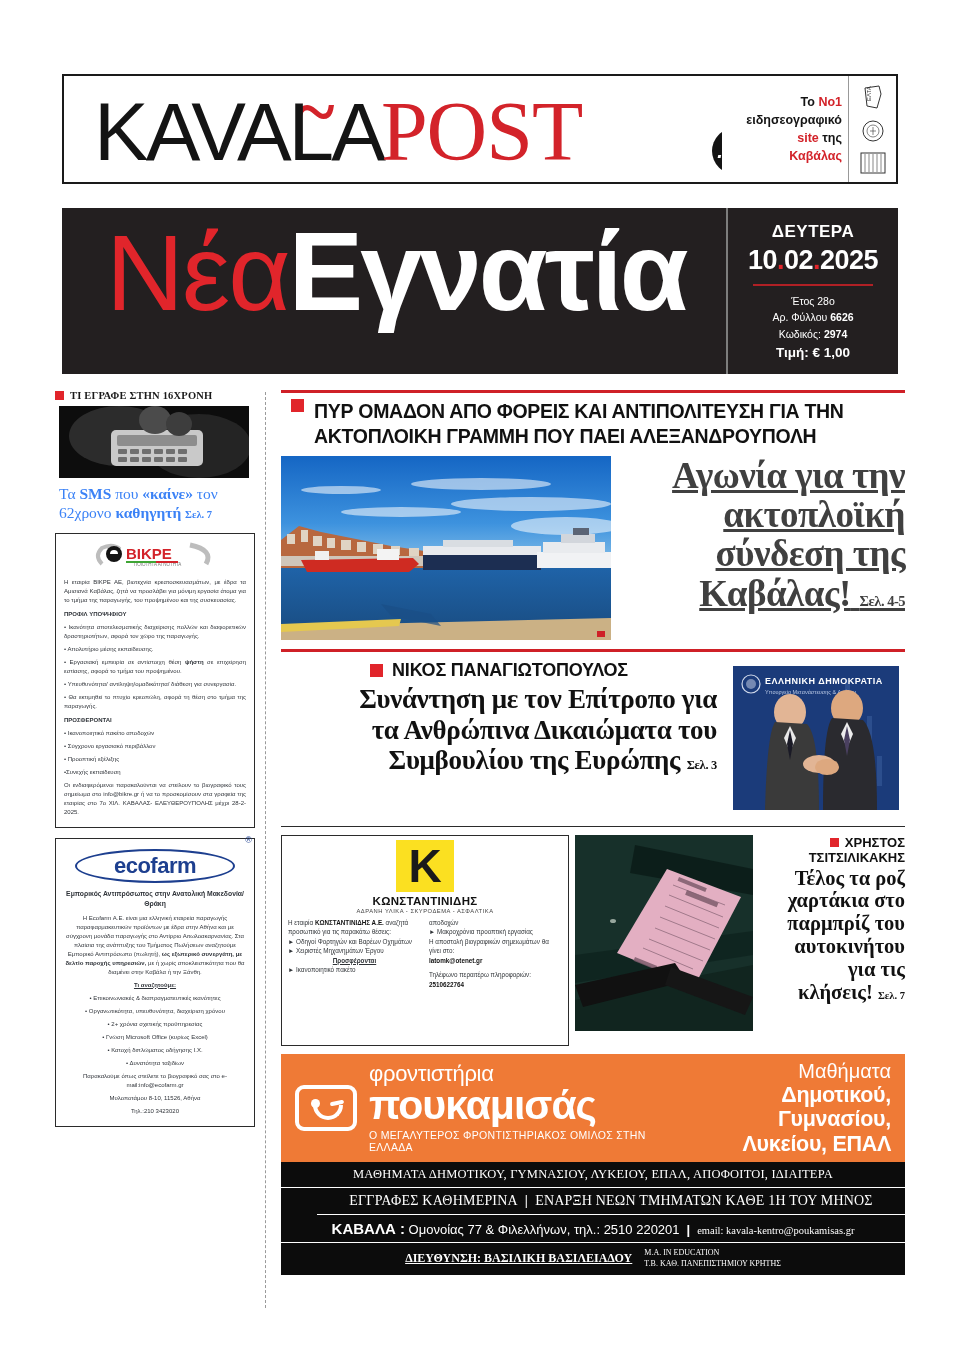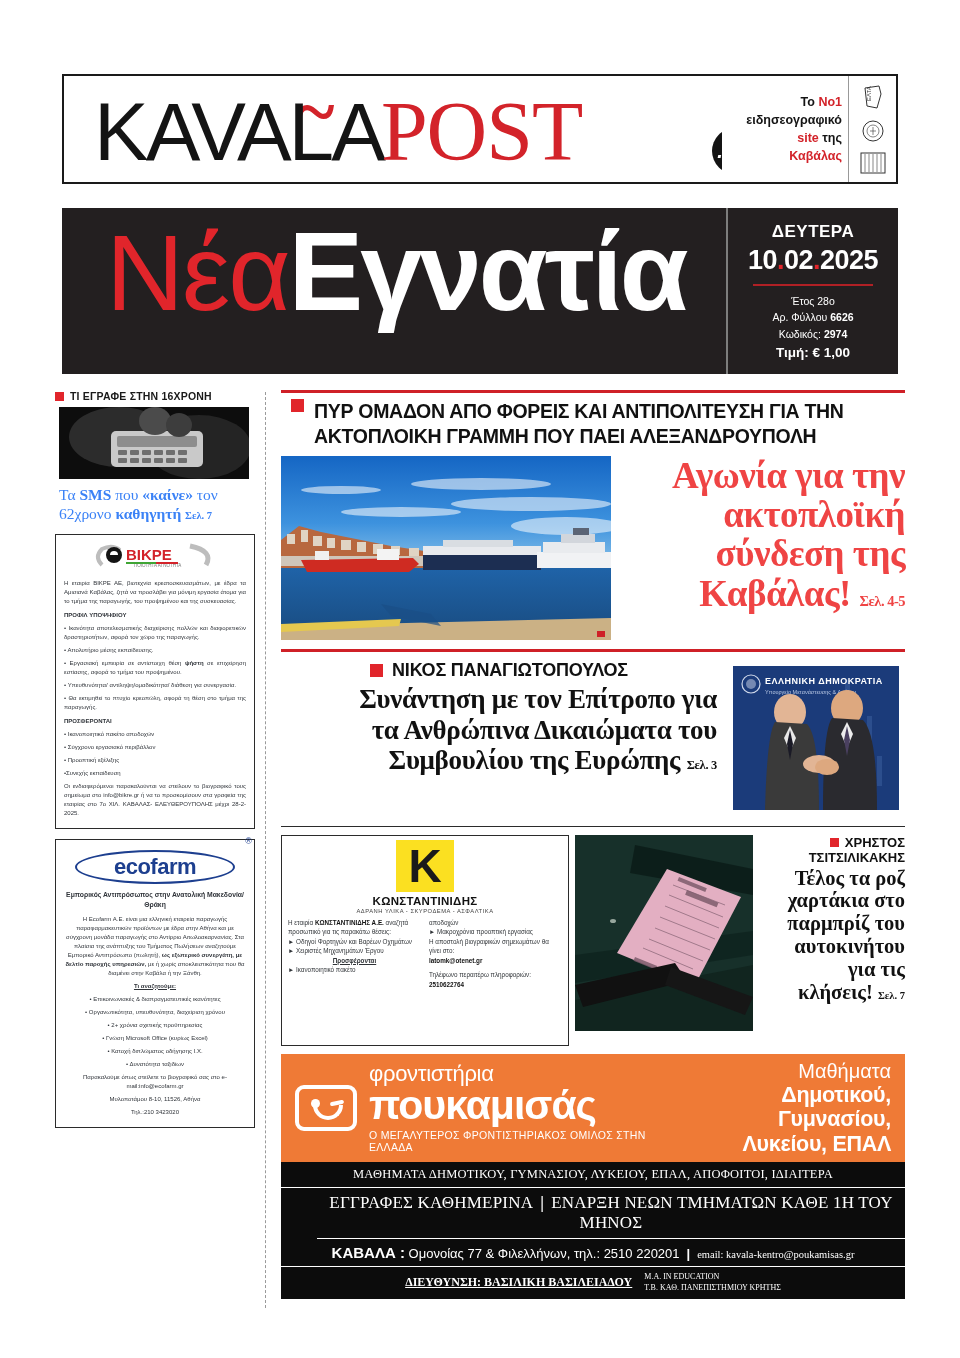--- a/index.html
+++ b/index.html
@@ -95,20 +95,21 @@
   .vrule {
     position: absolute; left: 210px; top: 2px; width: 0; height: 916px;
     border-left: 1px dashed #9a9a9a;
   }
 
   
   .kicker {
     display: flex; align-items: center; gap: 6px;
     font-size: 10.5px; font-weight: bold; color: #1a1a1a; letter-spacing: 0.2px;
     margin-bottom: 5px;
+    font-family: Liberation Serif, serif;
   }
   .sq { width: 9px; height: 9px; background: #e1252b; flex: 0 0 auto; }
   .sq-lg { width: 13px; height: 13px; }
 
   .photo { position: relative; overflow: hidden; background: #8aa; }
   .ph-sms { width: 190px; height: 72px; margin-left: 4px; }
   .l-deck {
     font-family: "Liberation Serif", serif; font-size: 15.5px; line-height: 1.22;
     color: #3b82f6; margin: 7px 0 0 4px; width: 196px;
   }
@@ -145,21 +146,21 @@
   }
   .lead-head-txt {
     font-size: 19.5px; font-weight: bold; line-height: 1.28; color: #111;
     letter-spacing: -0.3px;
   }
   .lead-body { display: flex; gap: 0; }
   .ph-port { width: 330px; height: 184px; flex: 0 0 330px; }
   .lead-title {
     flex: 1 1 auto; padding-left: 10px; text-align: right;
     font-family: "Liberation Serif", serif; font-weight: bold;
-    font-size: 37px; line-height: 1.06; color: #ef4444; letter-spacing: -0.5px;
+    font-size: 37px; line-height: 1.06; color: #404040; letter-spacing: -0.5px; text-decoration: underline;
   }
   .lead-title .pg { font-size: 14.5px; font-weight: bold; }
   .lead-rule-bot { width: 100%; height: 3px; background: #cf2027; margin-top: 9px; }
 
   
   .story2 { display: flex; padding-top: 8px; }
   .story2-txt { flex: 1 1 auto; padding-right: 10px; }
   .story2-kicker {
     display: flex; align-items: center; gap: 9px; justify-content: center;
     font-size: 18px; font-weight: bold; color: #111; letter-spacing: -0.2px;
@@ -223,21 +224,21 @@
   .ba-l1 { font-size: 22px; letter-spacing: -0.3px; line-height: 1; }
   .ba-l2 { font-size: 41px; font-weight: bold; line-height: 1.02; letter-spacing: -1px; }
   .ba-l3 { font-size: 10.5px; letter-spacing: 0.3px; margin-top: 2px; }
   .bigad-right { flex: 0 0 200px; text-align: right; line-height: 1.14; }
   .br-1 { font-size: 20px; }
   .br-2 { font-size: 21.5px; font-weight: bold; letter-spacing: -0.3px; }
 
   .bigad-black { background: #0c0c0c; color: #fff; }
   .bab-row { text-align: center; padding: 5px 4px; font-family: "Liberation Serif", serif; }
   .bab-1 { font-size: 12.5px; border-bottom: 1px solid #fff; letter-spacing: 0.2px; }
-  .bab-2 { font-size: 17px; border-bottom: 1px solid #fff; letter-spacing: 0.2px; margin-left: 36px; }
+  .bab-2 { font-size: 14px; border-bottom: 1px solid #fff; letter-spacing: 0.2px; margin-left: 36px; }
   .bab-3 { font-size: 13px; border-bottom: 1px solid #fff; font-family: "Liberation Sans", sans-serif; }
   .bab-3 b { font-weight: bold; font-size: 15px; }
   .bab-3 .eml { font-size: 10.5px; font-family: "Liberation Serif", serif; }
   .bab-4 { font-size: 12px; display: flex; justify-content: center; align-items: center; gap: 12px; }
   .bab-4 .d { font-weight: bold; text-decoration: underline; }
   .bab-4 .m { font-size: 8px; line-height: 1.35; text-align: left; }
   .sep { display: inline-block; padding: 0 7px; font-weight: bold; }
 </style>
 </head>
 <body>

